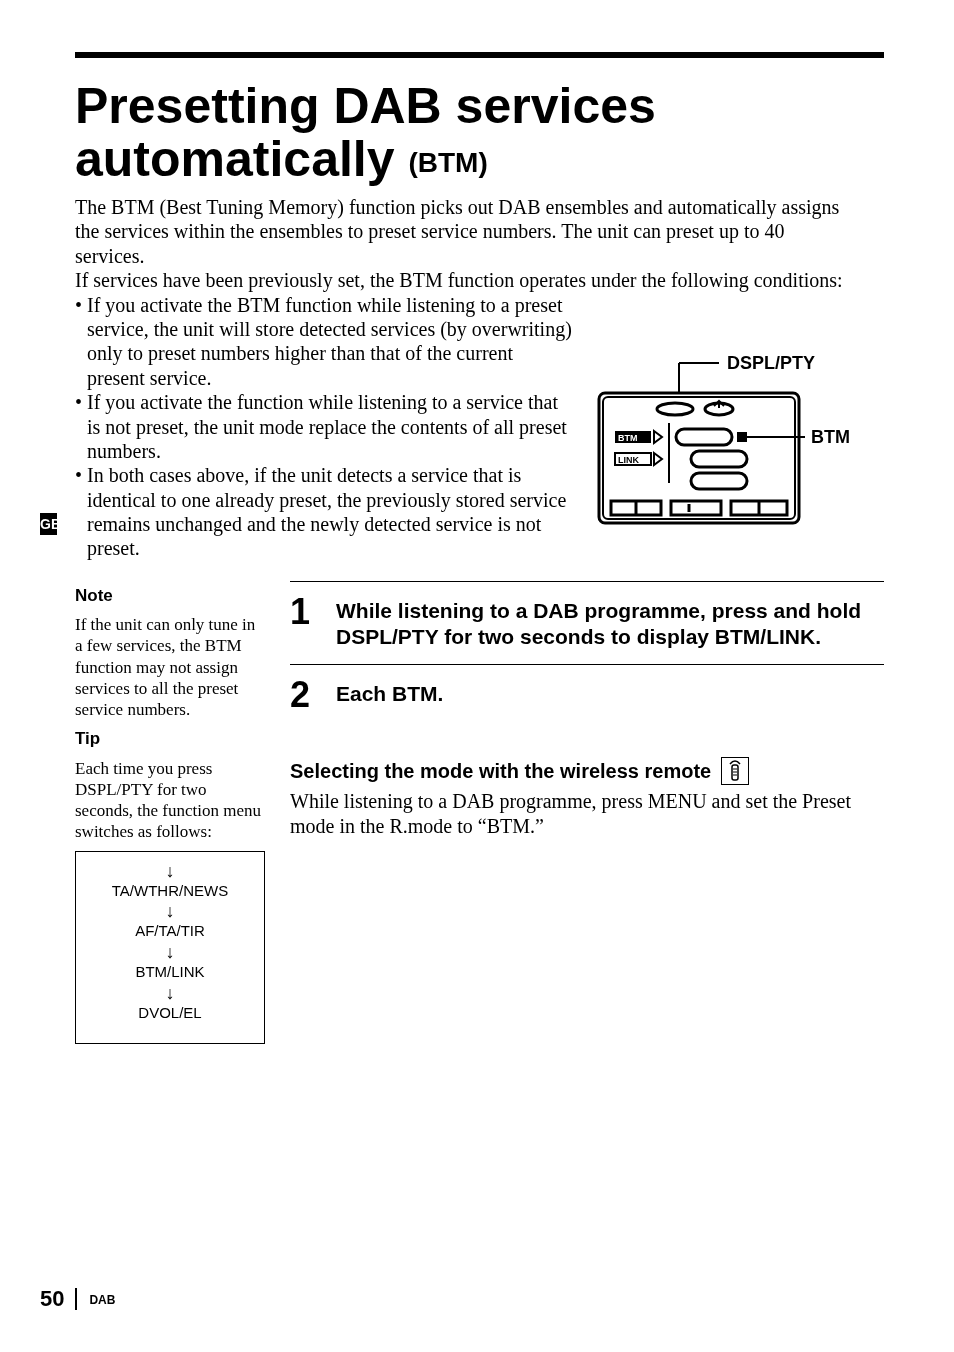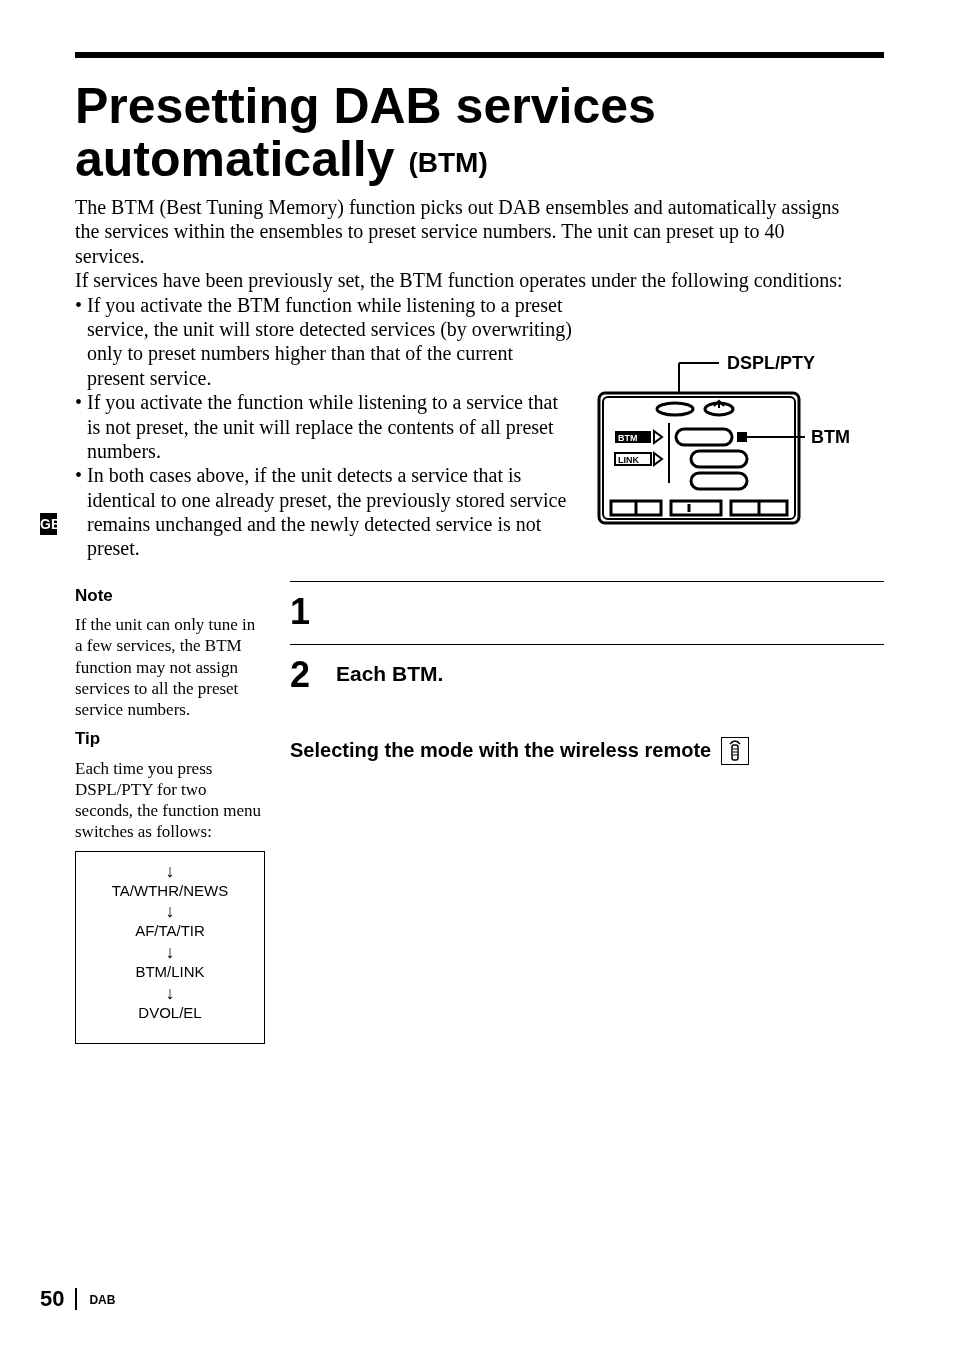--- a/index.html
+++ b/index.html
@@ -191,21 +191,21 @@
   </div>
 
   <div class="intro">
     <div>The BTM (Best Tuning Memory) function picks out DAB ensembles and automatically assigns the services within the ensembles to preset service numbers. The unit can preset up to 40 services.</div>
     <div>If services have been previously set, the BTM function operates under the following conditions:</div>
   </div>
 
   <div class="bullets-wrap">
     <div class="bullets">
       <div class="b">• If you activate the BTM function while listening to a preset service, the unit will store detected services (by overwriting) only to preset numbers higher than that of the current present service.</div>
-      <div class="b">• If you activate the function while listening to a service that is not preset, the unit will replace the contents of all preset numbers.</div>
+      <div class="b">• If you activate the function while listening to a service that is not preset, the unit mode replace the contents of all preset numbers.</div>
       <div class="b">• In both cases above, if the unit detects a service that is identical to one already preset, the previously stored service remains unchanged and the newly detected service is not preset.</div>
     </div>
 
     <div class="diagram-col">
       <svg class="device" width="290" height="200" viewBox="0 0 290 200">
 
         <line x1="100" y1="10" x2="140" y2="10" stroke="#000" stroke-width="2"></line>
         <line x1="100" y1="10" x2="100" y2="40" stroke="#000" stroke-width="2"></line>
         <text x="148" y="16" font-family="Arial" font-weight="700" font-size="18"><tspan>DSPL/PTY</tspan></text>
 
@@ -262,39 +262,41 @@
         <div class="arrow">↓</div>
         <div class="item">BTM/LINK</div>
         <div class="arrow">↓</div>
         <div class="item">DVOL/EL</div>
       </div>
     </div>
 
     <div class="main">
       <div class="step">
         <div class="step-num">1</div>
+        <div class="step-body">While listening to a DAB programme, press and hold DSPL/PTY for two seconds to display BTM/LINK.</div>
       </div>
       <div class="step">
         <div class="step-num">2</div>
         <div class="step-body">Each BTM.</div>
       </div>
 
       <div class="remote-block">
         <div class="remote-head">
           <div class="txt">Selecting the mode with the wireless remote</div>
           <div class="box">
             <svg width="14" height="22" viewBox="0 0 14 22">
               <path d="M2 4 Q7 -2 12 4" fill="none" stroke="#000" stroke-width="1.5"></path>
               <rect x="4" y="5" width="6" height="15" rx="2" fill="none" stroke="#000" stroke-width="1.5"></rect>
               <line x1="5" y1="9" x2="9" y2="9" stroke="#000" stroke-width="1"></line>
               <line x1="5" y1="12" x2="9" y2="12" stroke="#000" stroke-width="1"></line>
               <line x1="5" y1="15" x2="9" y2="15" stroke="#000" stroke-width="1"></line>
             </svg>
           </div>
         </div>
+        <div class="remote-body">While listening to a DAB programme, press MENU and set the Preset mode in the R.mode to “BTM.”</div>
       </div>
     </div>
   </div>
 
   <div class="footer">
     <span class="pg">50</span>
     <span class="bar"></span>
     <span class="sec">DAB</span>
   </div>
 </div>

